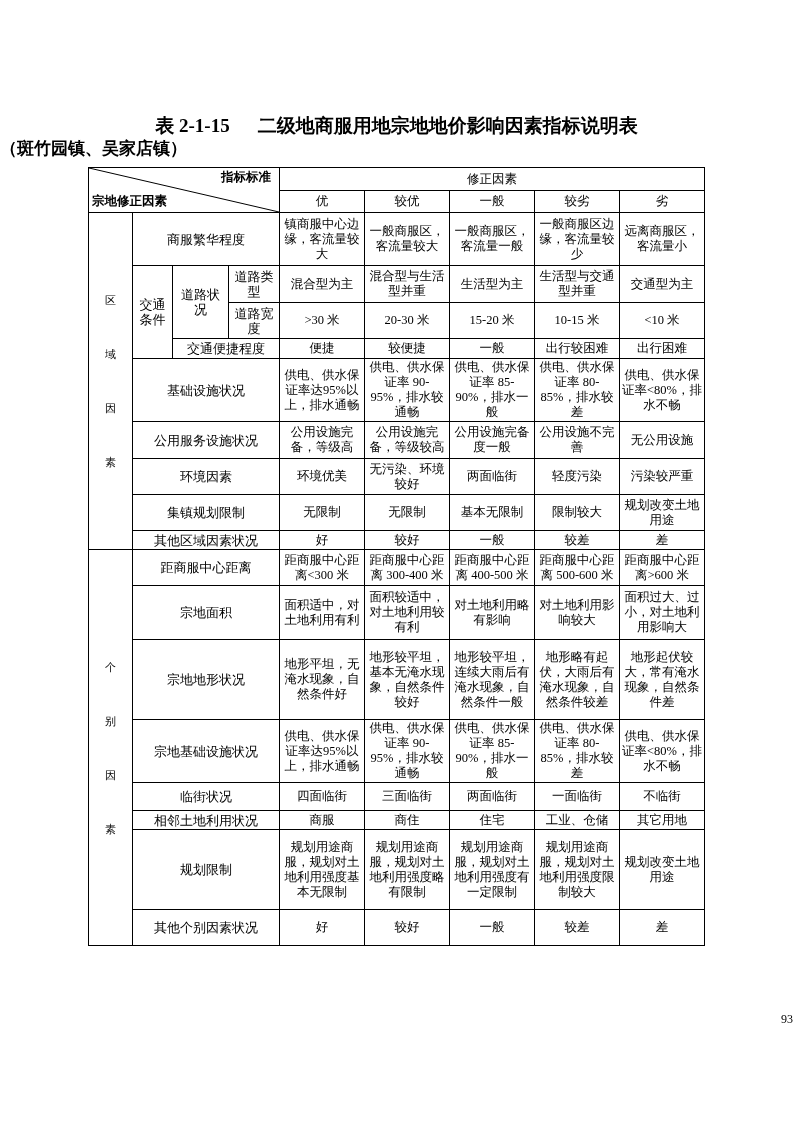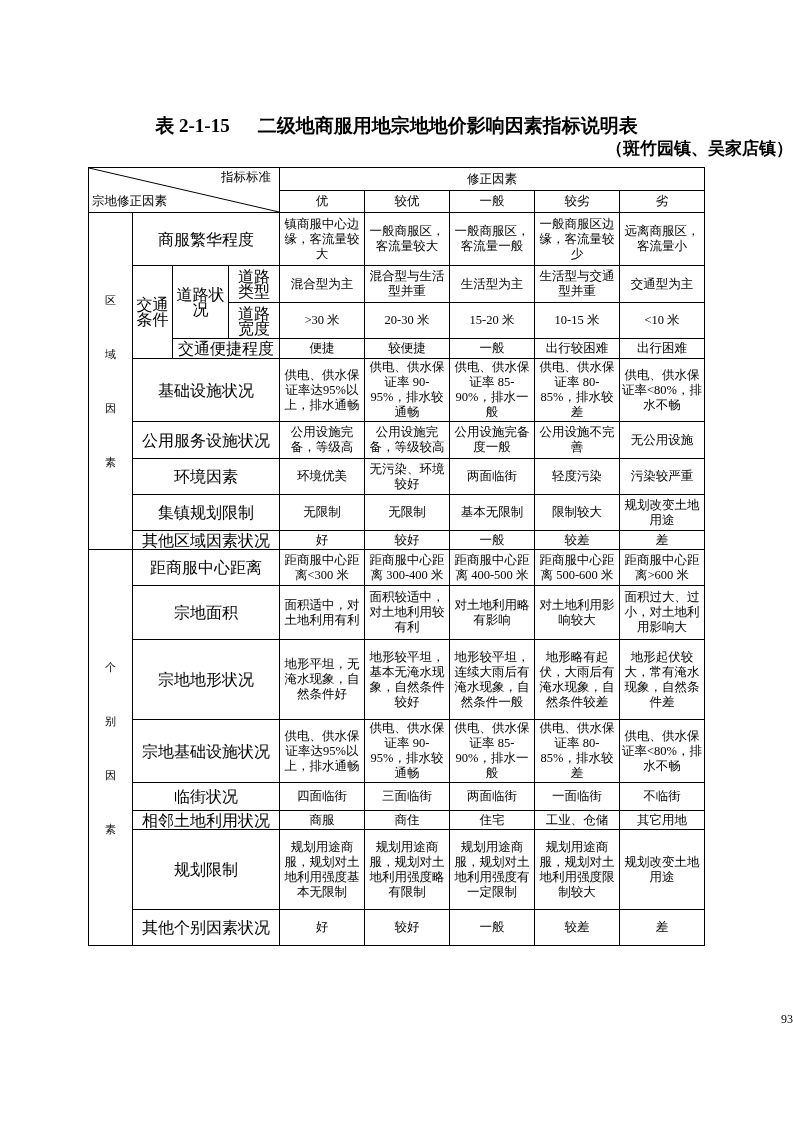--- a/index.html
+++ b/index.html
@@ -26,21 +26,21 @@
     font-size: 19px;
     line-height: 28px;
     white-space: nowrap;
   }
   .doc-title .gap { display: inline-block; width: 28px; }
   .doc-subtitle {
     position: absolute;
     top: 136px;
     left: 0;
     width: 793px;
-    text-align: right;
+    text-align: left;
     font-weight: bold;
     font-size: 17px;
     line-height: 26px;
   }
   table.factor-table {
     position: absolute;
     top: 167px;
     left: 88px;
     width: 616px;
     border-collapse: collapse;
@@ -51,20 +51,21 @@
     border: 1px solid #000;
     text-align: center;
     vertical-align: middle;
     padding: 1px 2px;
     line-height: 15px;
     overflow: hidden;
   }
   td.corner {
     position: relative;
     padding: 0;
+    font-weight: bold;
   }
   td.corner svg.diag {
     position: absolute;
     top: 0; left: 0;
     width: 100%; height: 100%;
     display: block;
   }
   .corner-top {
     position: absolute;
     top: 2px;
@@ -81,21 +82,21 @@
   }
   td.vcell { padding: 0; }
   .vtext {
     width: 1em;
     margin: 0 auto;
     word-break: break-all;
     line-height: 54px;
     font-size: 11px;
     text-align: left;
   }
-  td.fname { font-size: 16px; }
+  td.fname { font-size: 13px; }
   .page-number {
     position: absolute;
     top: 1012px;
     left: 0;
     width: 793px;
     text-align: right;
     font-size: 12px;
   }
 </style>
 </head>

